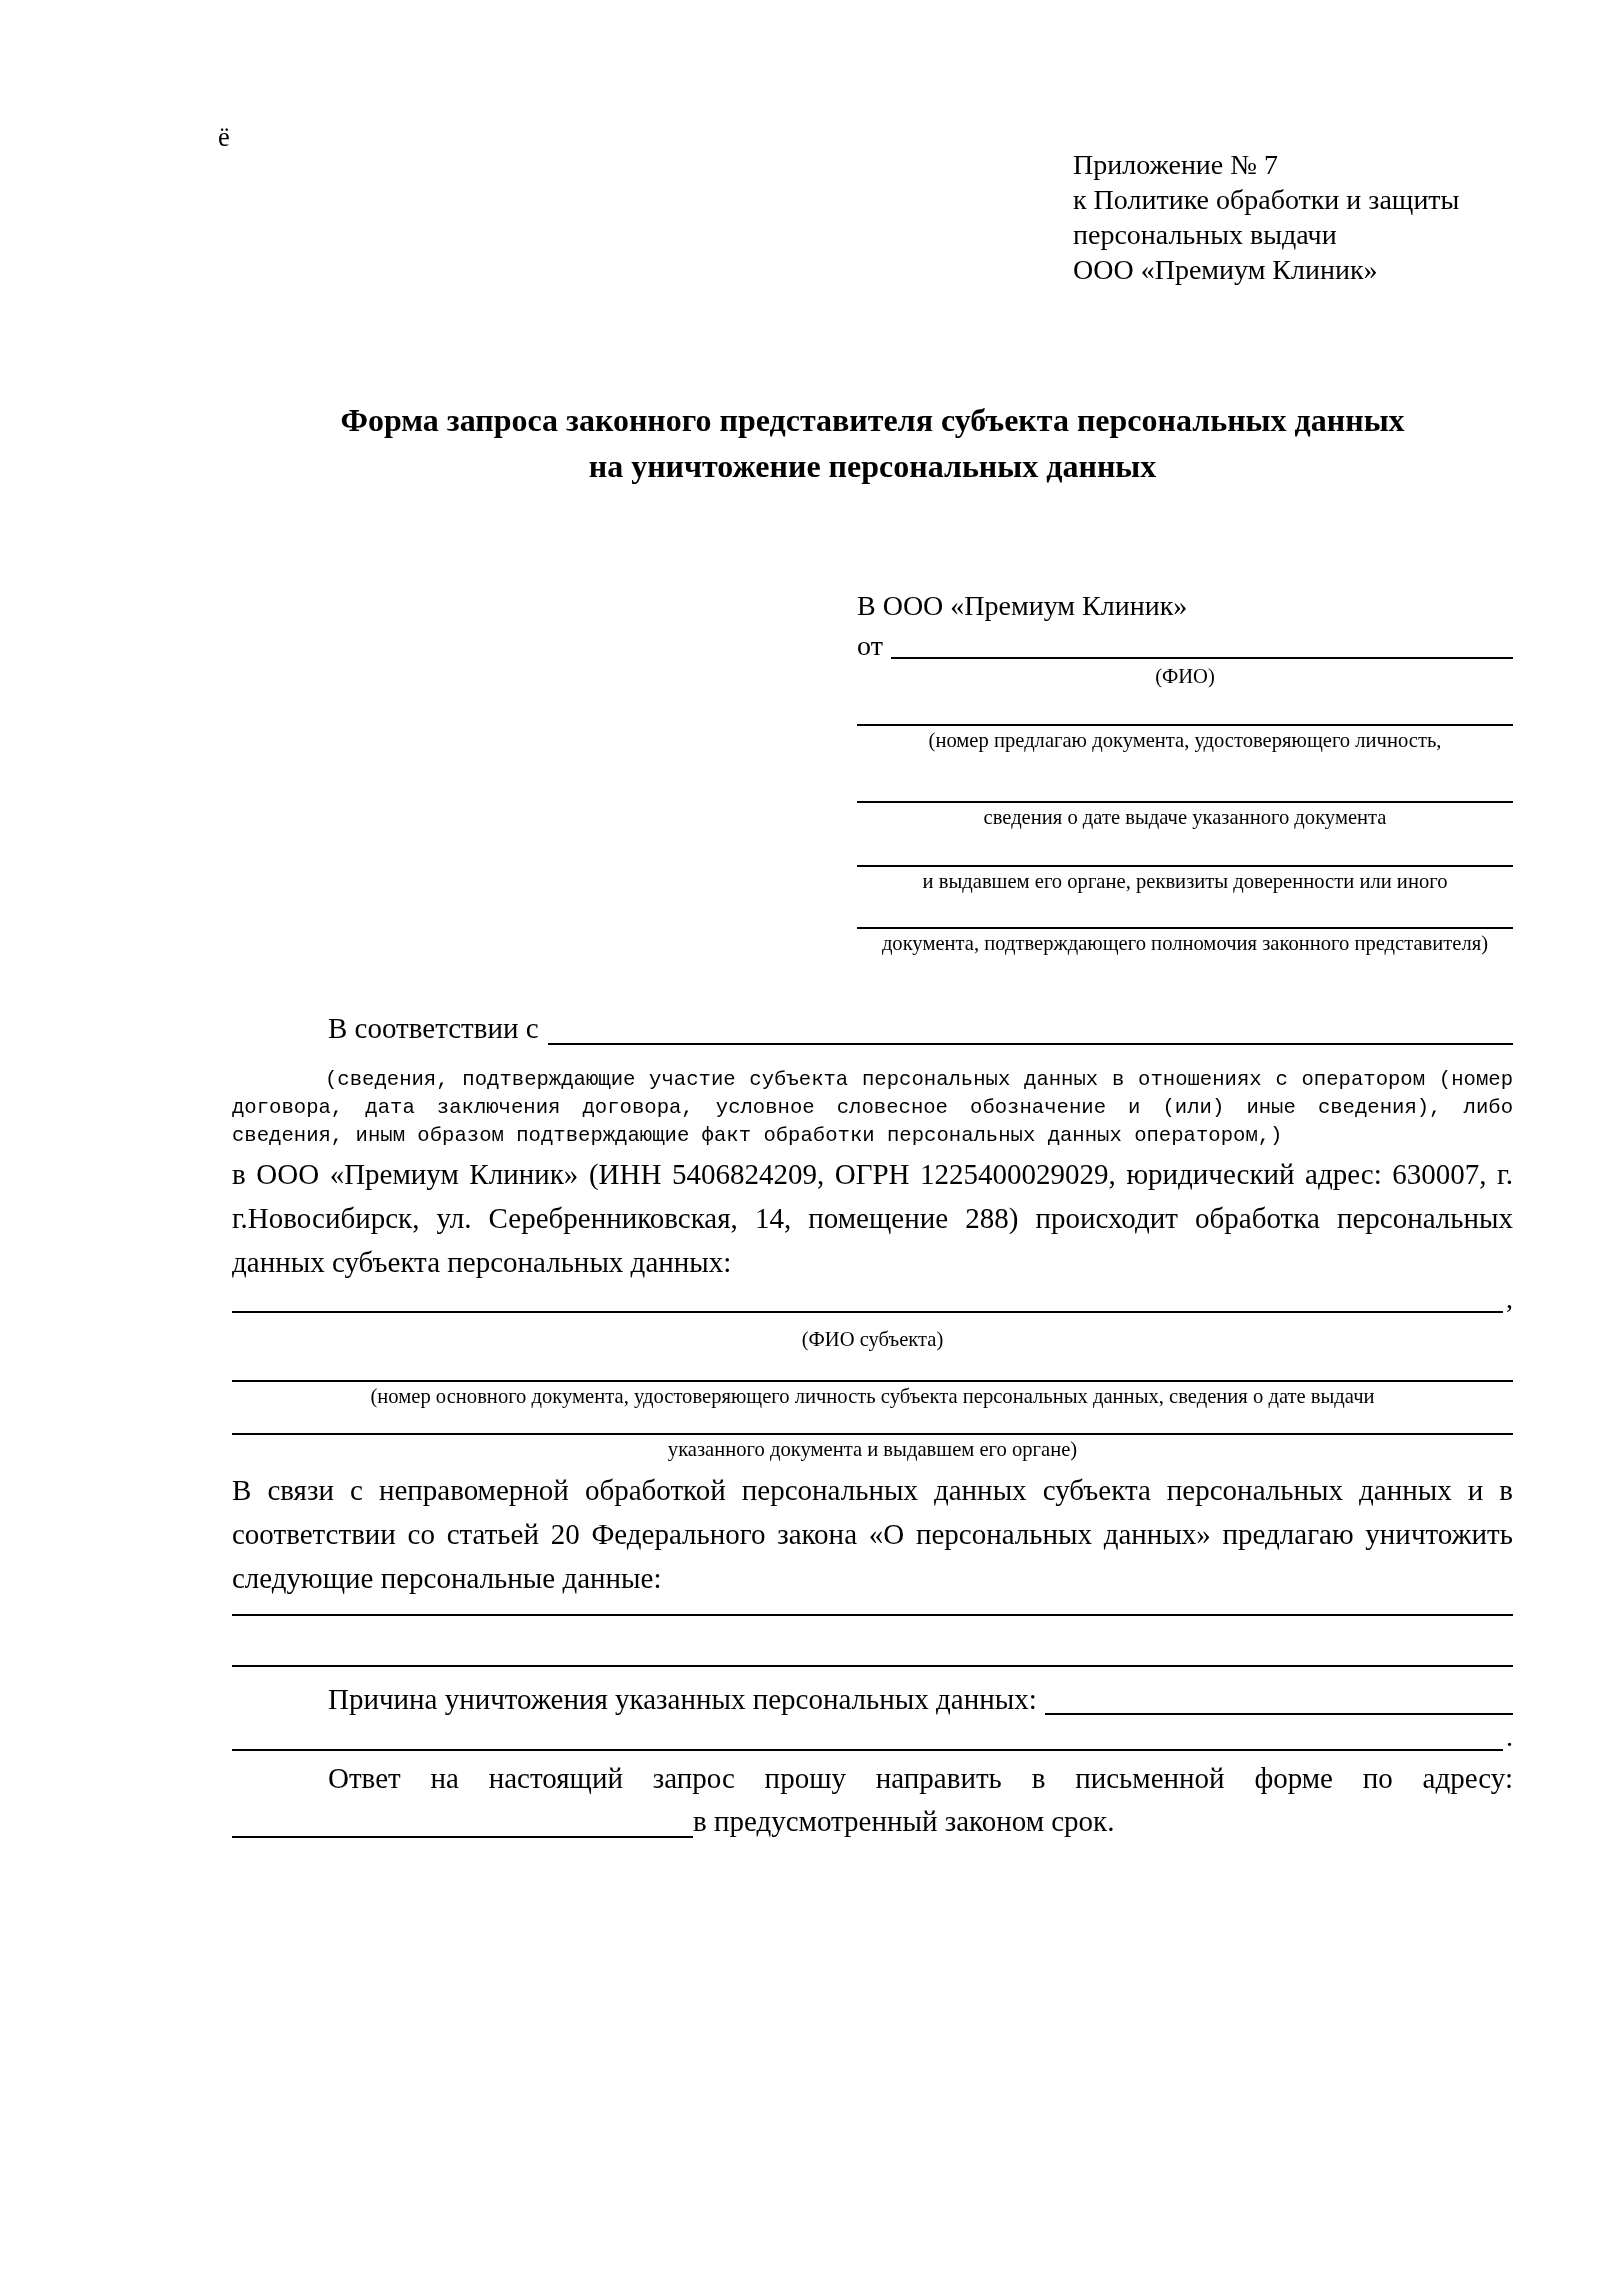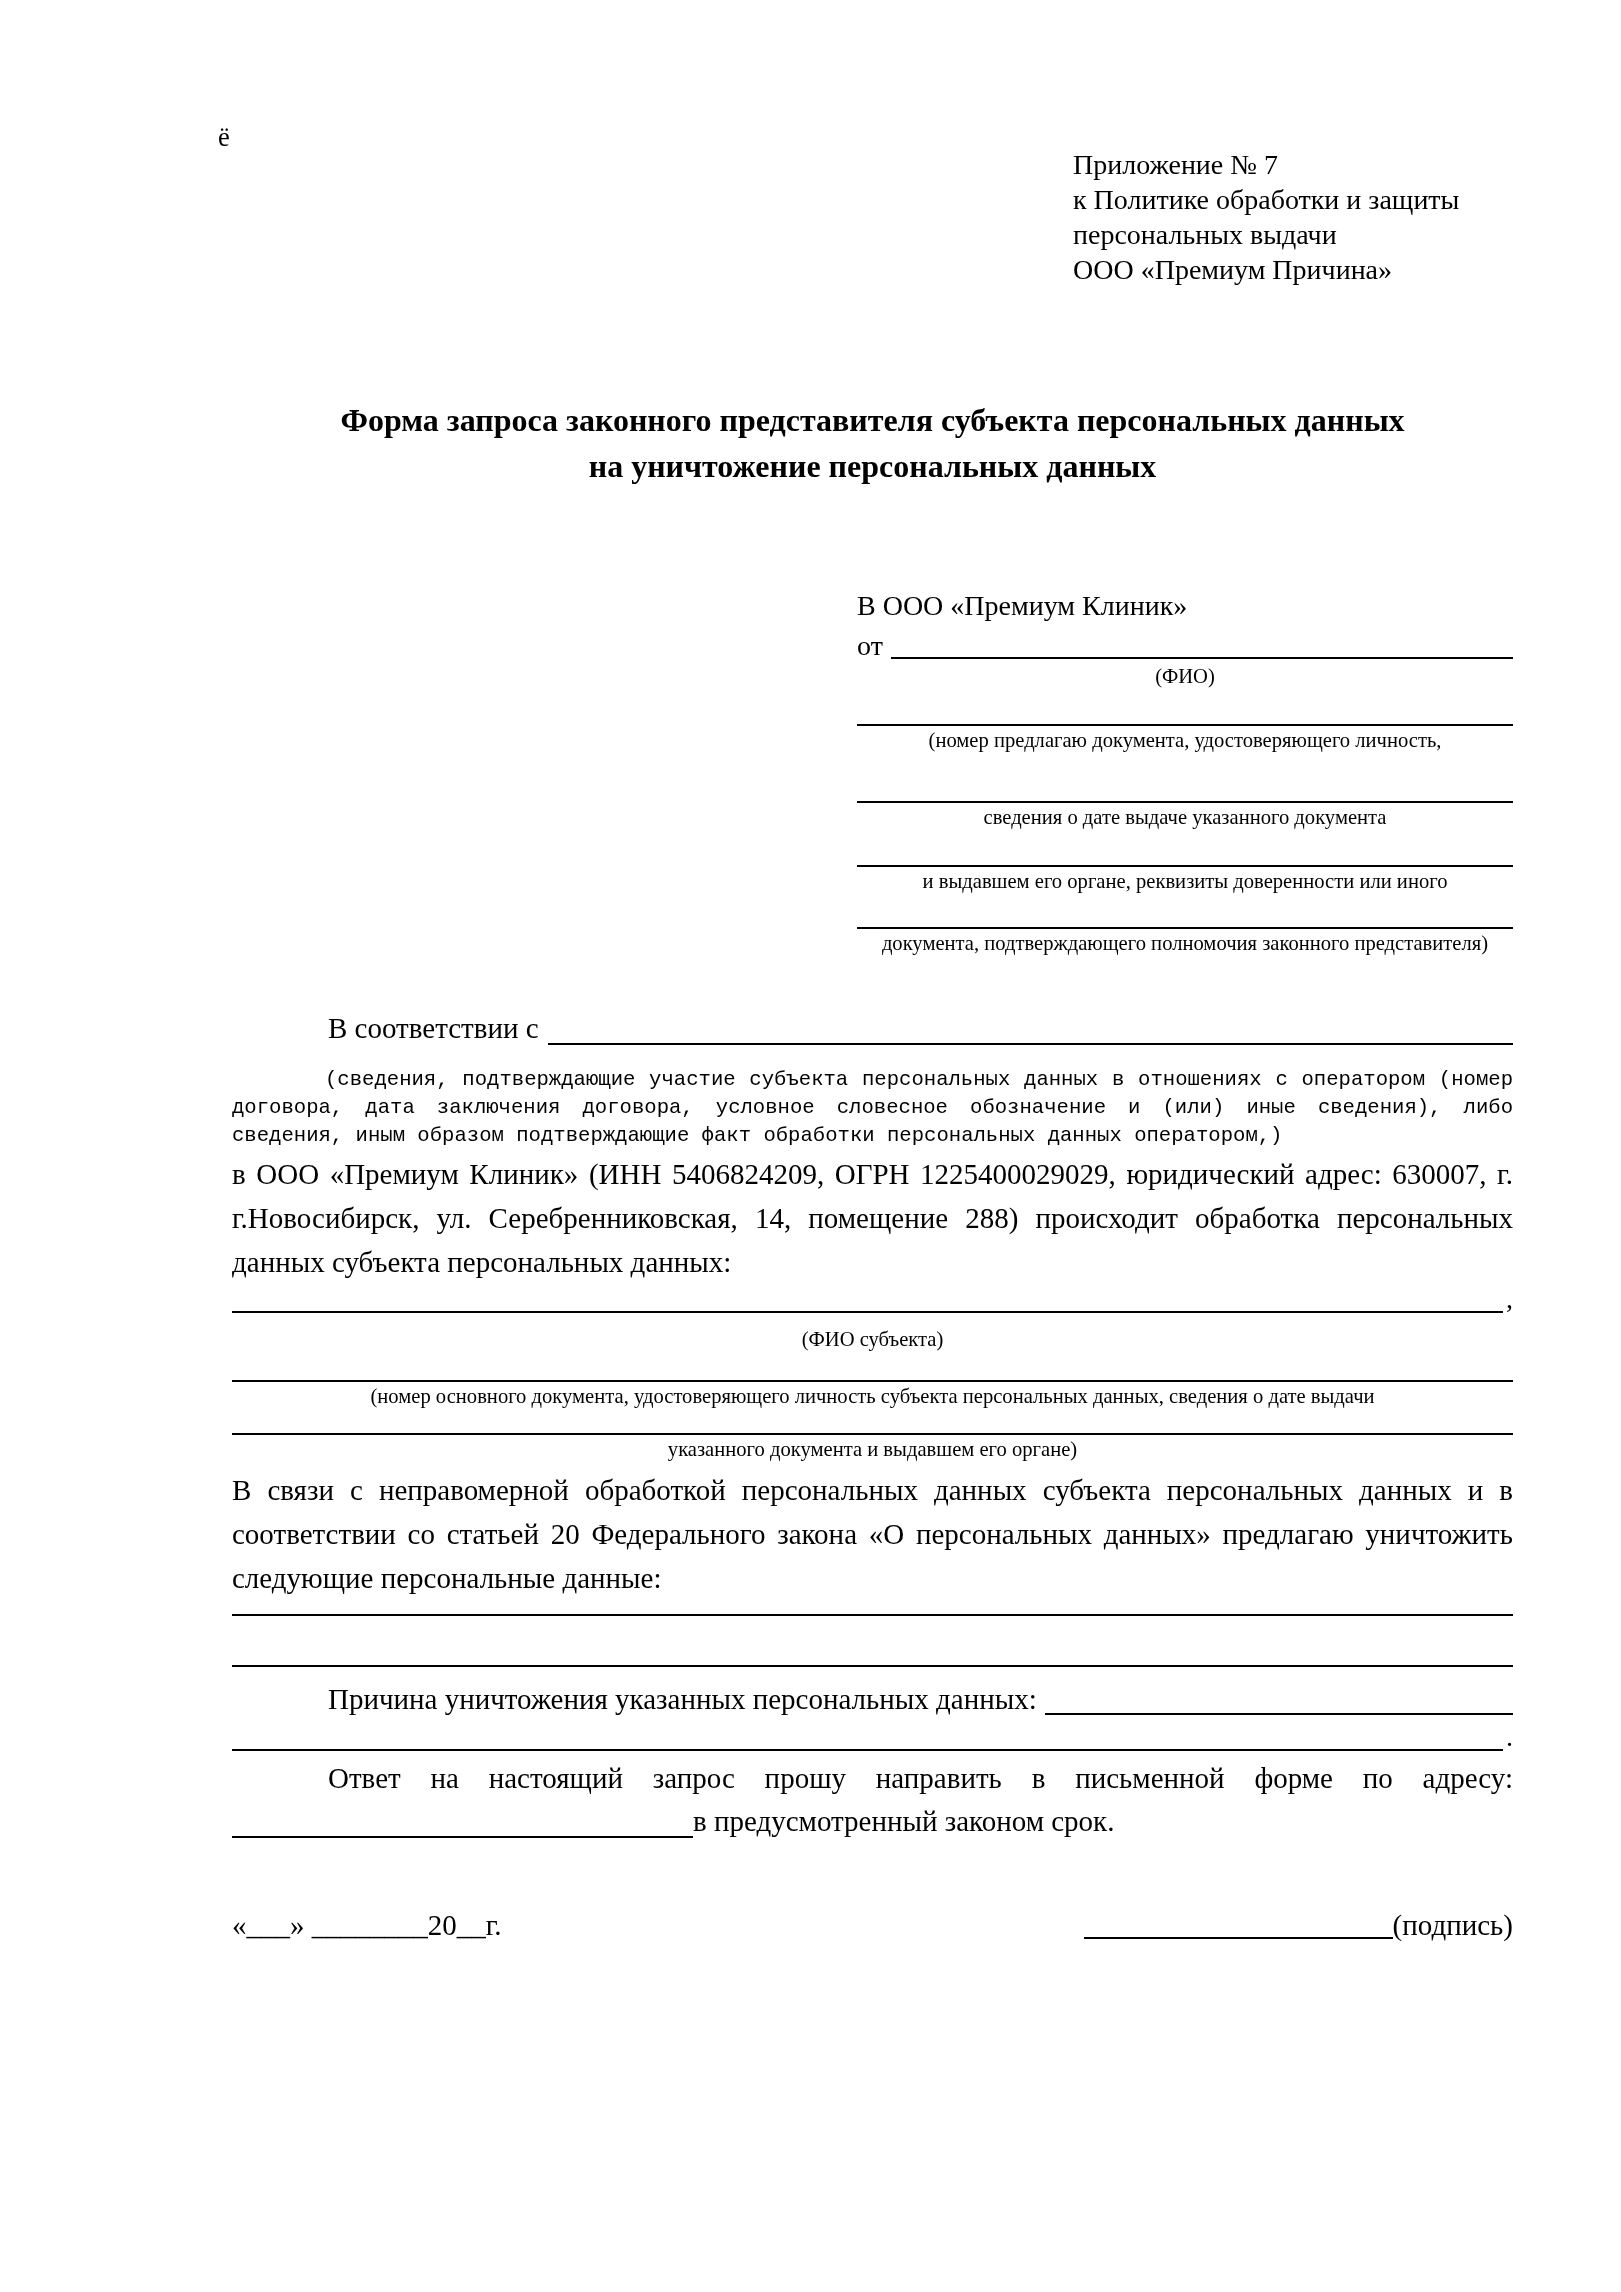--- a/index.html
+++ b/index.html
@@ -155,21 +155,21 @@
 <body>
 
 <div class="page">
 
   <span class="stray-char">ё</span>
 
   <div class="appendix">
     <div>Приложение № 7</div>
     <div>к Политике обработки и защиты</div>
     <div>персональных выдачи</div>
-    <div>ООО «Премиум Причина»</div>
+    <div>ООО «Премиум Клиник»</div>
   </div>
 
   <div class="doc-title">
     <div>Форма запроса законного представителя субъекта персональных данных</div>
     <div>на уничтожение персональных данных</div>
   </div>
 
   <div class="addressee">
     <div class="addr-to">В ООО «Премиум Клиник»</div>
     <div class="addr-from">
@@ -226,22 +226,15 @@
     <span class="suffix">.</span>
   </div>
 
   <div class="response-par">Ответ на настоящий запрос прошу направить в письменной форме по адресу:</div>
 
   <div class="tail-row">
     <span class="tail-blank"></span>
     <span>в предусмотренный законом срок.</span>
   </div>
 
-  <div class="footer-row">
-    <span>«___» ________20__г.</span>
-    <span class="sig-group">
-      <span class="sig-line"></span>
-      <span>(подпись)</span>
-    </span>
-  </div>
 
 </div>
 
 
 </body></html>

